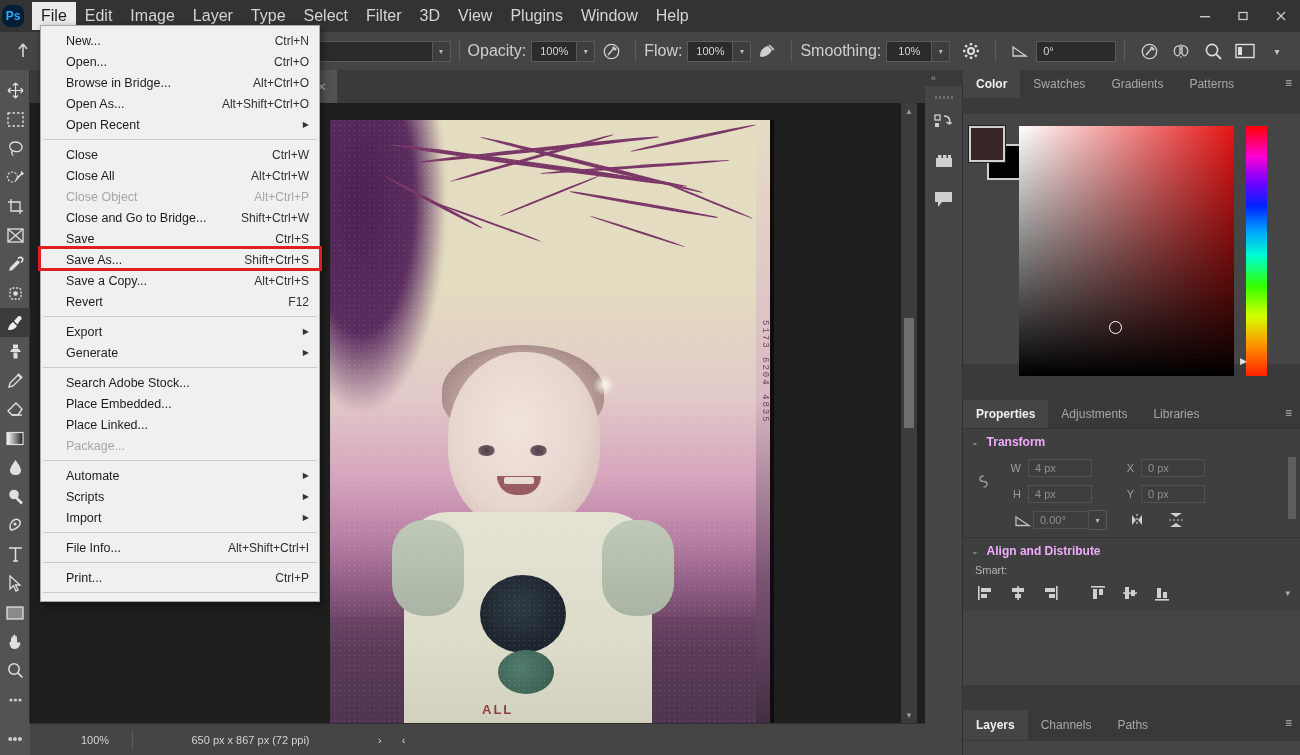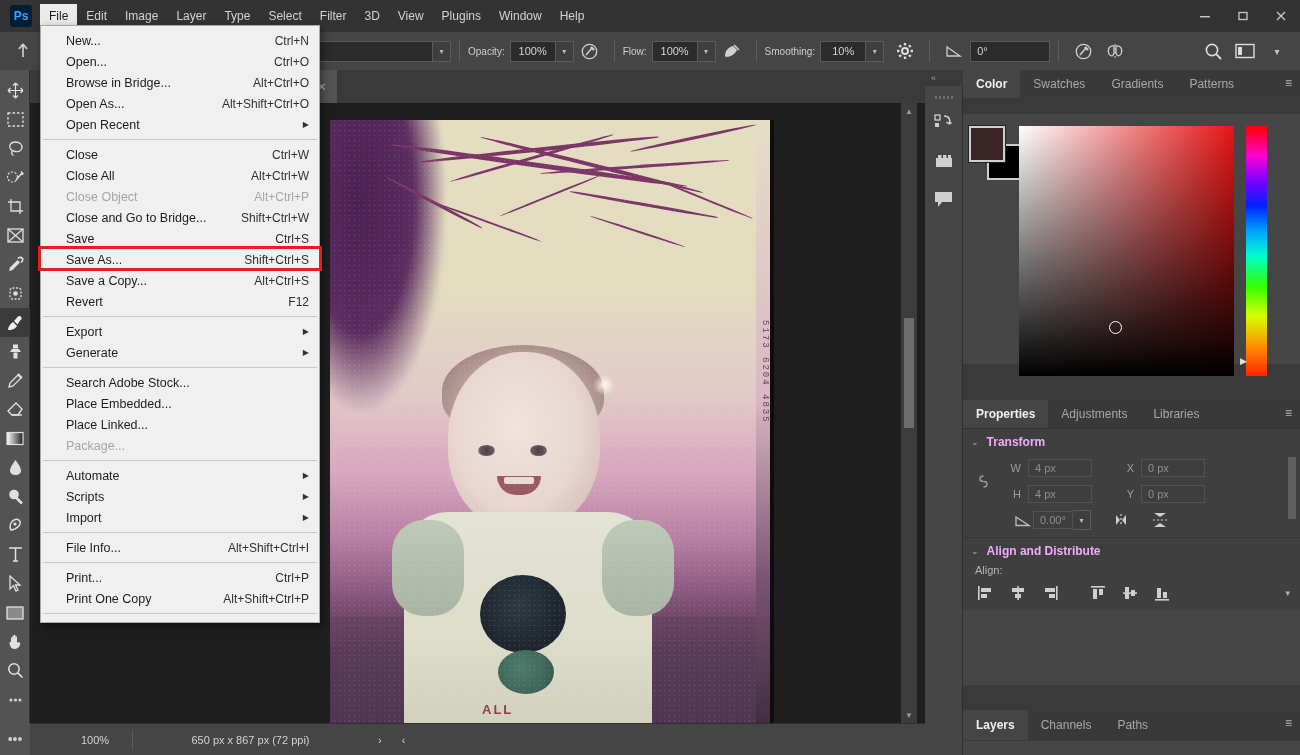--- a/index.html
+++ b/index.html
@@ -4,35 +4,35 @@
 <style>
   html,body{margin:0;padding:0;background:#1e1e1e;}
   body{width:1300px;height:755px;overflow:hidden;
        font-family:"Liberation Sans","DejaVu Sans",sans-serif;
        color:#cfcfcf;-webkit-font-smoothing:antialiased;}
   #app{position:relative;width:1300px;height:755px;background:#3a3a3a;}
 
   
   .menubar{position:absolute;left:0;top:0;width:1300px;height:32px;background:#333333;
            display:flex;align-items:center;}
-  .ps-logo{width:22px;height:22px;margin-left:10px;margin-right:8px;background:#001e36;
-           border-radius:3px;color:#31a8ff;font-size:12px;font-weight:bold;
+  .ps-logo{width:22px;height:22px;margin-left:2px;margin-right:8px;background:#001e36;
+           border-radius:8px;color:#31a8ff;font-size:12px;font-weight:bold;
            display:flex;align-items:center;justify-content:center;font-family:"Liberation Sans",sans-serif;}
-  .mitem{padding:5px 9px;font-size:12px;color:#d4d4d4;cursor:default;white-space:nowrap;}
+  .mitem{padding:5px 9px;font-size:16px;color:#d4d4d4;cursor:default;white-space:nowrap;}
   .mitem.active{background:#ebebeb;color:#1d1d1d;}
   .wctl{position:absolute;right:0;top:0;display:flex;height:32px;align-items:center;}
   .wbtn{width:38px;height:32px;display:flex;align-items:center;justify-content:center;
         color:#c9c9c9;font-size:13px;}
 
   
   .optbar{position:absolute;left:0;top:32px;width:1300px;height:38px;background:#454545;
           display:flex;align-items:center;border-bottom:1px solid #2c2c2c;}
   .opt-tool{width:30px;height:26px;margin-left:8px;display:flex;align-items:center;justify-content:center;}
   .vsep{width:1px;height:22px;background:#5b5b5b;margin:0 8px;}
-  .olabel{font-size:10px;color:#cfcfcf;margin-right:5px;}
+  .olabel{font-size:16px;color:#cfcfcf;margin-right:5px;}
   .ofield{background:#2b2b2b;border:1px solid #5a5a5a;height:19px;min-width:44px;
           font-size:11px;color:#d6d6d6;display:flex;align-items:center;justify-content:center;}
   .ocombo{background:#3e3e3e;border:1px solid #5a5a5a;border-left:none;height:19px;width:17px;
           display:flex;align-items:center;justify-content:center;font-size:8px;color:#b9b9b9;}
   .oicon{width:26px;height:24px;display:flex;align-items:center;justify-content:center;margin:0 3px;}
 
   
   .toolbar{position:absolute;left:0;top:70px;width:30px;height:685px;background:#535353;
            border-right:1px solid #2f2f2f;padding-top:6px;box-sizing:border-box;}
   .tool{width:30px;height:29px;display:flex;align-items:center;justify-content:center;}
@@ -595,21 +595,21 @@
               <div class="finput">0 px</div>
             </div>
           </div>
         </div>
         <div class="row" style="padding-left:48px">
           <span class="aicon">
             <svg width="17" height="15" viewBox="0 0 17 15">
                 <path d="M2 12.5 L15 12.5 L2 4 Z" fill="none" stroke="#bdbdbd" stroke-width="1.3"></path>
               </svg>
           </span>
-          <div class="finput" style="width:40px">0.00°</div>
+          <div class="finput" style="width:56px">0.00°</div>
           <div class="ocombo" style="height:18px">▾</div>
           <span class="aicon" style="margin-left:22px">
             <svg width="20" height="16" viewBox="0 0 20 16">
                 <path d="M7 2 L7 14" stroke="#cfcfcf" stroke-width="1.2" stroke-dasharray="2 2"></path>
                 <path d="M2 3 L2 13 L6 8 Z" fill="#cfcfcf"></path>
                 <path d="M12 3 L12 13 L8 8 Z" fill="#cfcfcf"></path>
               </svg>
           </span>
           <span class="aicon" style="margin-left:14px">
             <svg width="18" height="18" viewBox="0 0 18 18">
@@ -620,21 +620,21 @@
           </span>
         </div>
         <div class="pscroll" style="top:28px;height:62px;right:4px;"></div>
       </div>
 
       <div style="background:#3f3f3f;border-top:1px solid #343434;position:relative;">
         <div class="sect">
           <span class="chev">⌄</span>
           <span class="secttitle">Align and Distribute</span>
         </div>
-        <div class="alabel">Align:</div>
+        <div class="alabel">Smart:</div>
         <div class="alignrow">
           <span class="aicon">
               <svg width="18" height="16" viewBox="0 0 18 16">
                 <rect x="1" y="1" width="1.6" height="14" fill="#cfcfcf"></rect>
                 <rect x="4" y="3" width="10" height="4" fill="#cfcfcf"></rect>
                 <rect x="4" y="9" width="6" height="4" fill="#cfcfcf"></rect>
               </svg>
             </span>
           <span class="aicon">
               <svg width="18" height="16" viewBox="0 0 18 16">
@@ -779,21 +779,17 @@
       <div class="fm-sep"></div>
       <div class="fm-item">
         <span>File Info...</span>
         <span class="sc">Alt+Shift+Ctrl+I</span>
       </div>
       <div class="fm-sep"></div>
       <div class="fm-item">
         <span>Print...</span>
         <span class="sc">Ctrl+P</span>
       </div>
-      <div class="fm-item">
-        <span>Print One Copy</span>
-        <span class="sc">Alt+Shift+Ctrl+P</span>
-      </div>
       <div class="fm-sep"></div>
     </div>
 
   <div class="hi-save" style="left:38px;top:246px;width:284px;height:25px;"></div>
 </div>
 
 </body></html>

